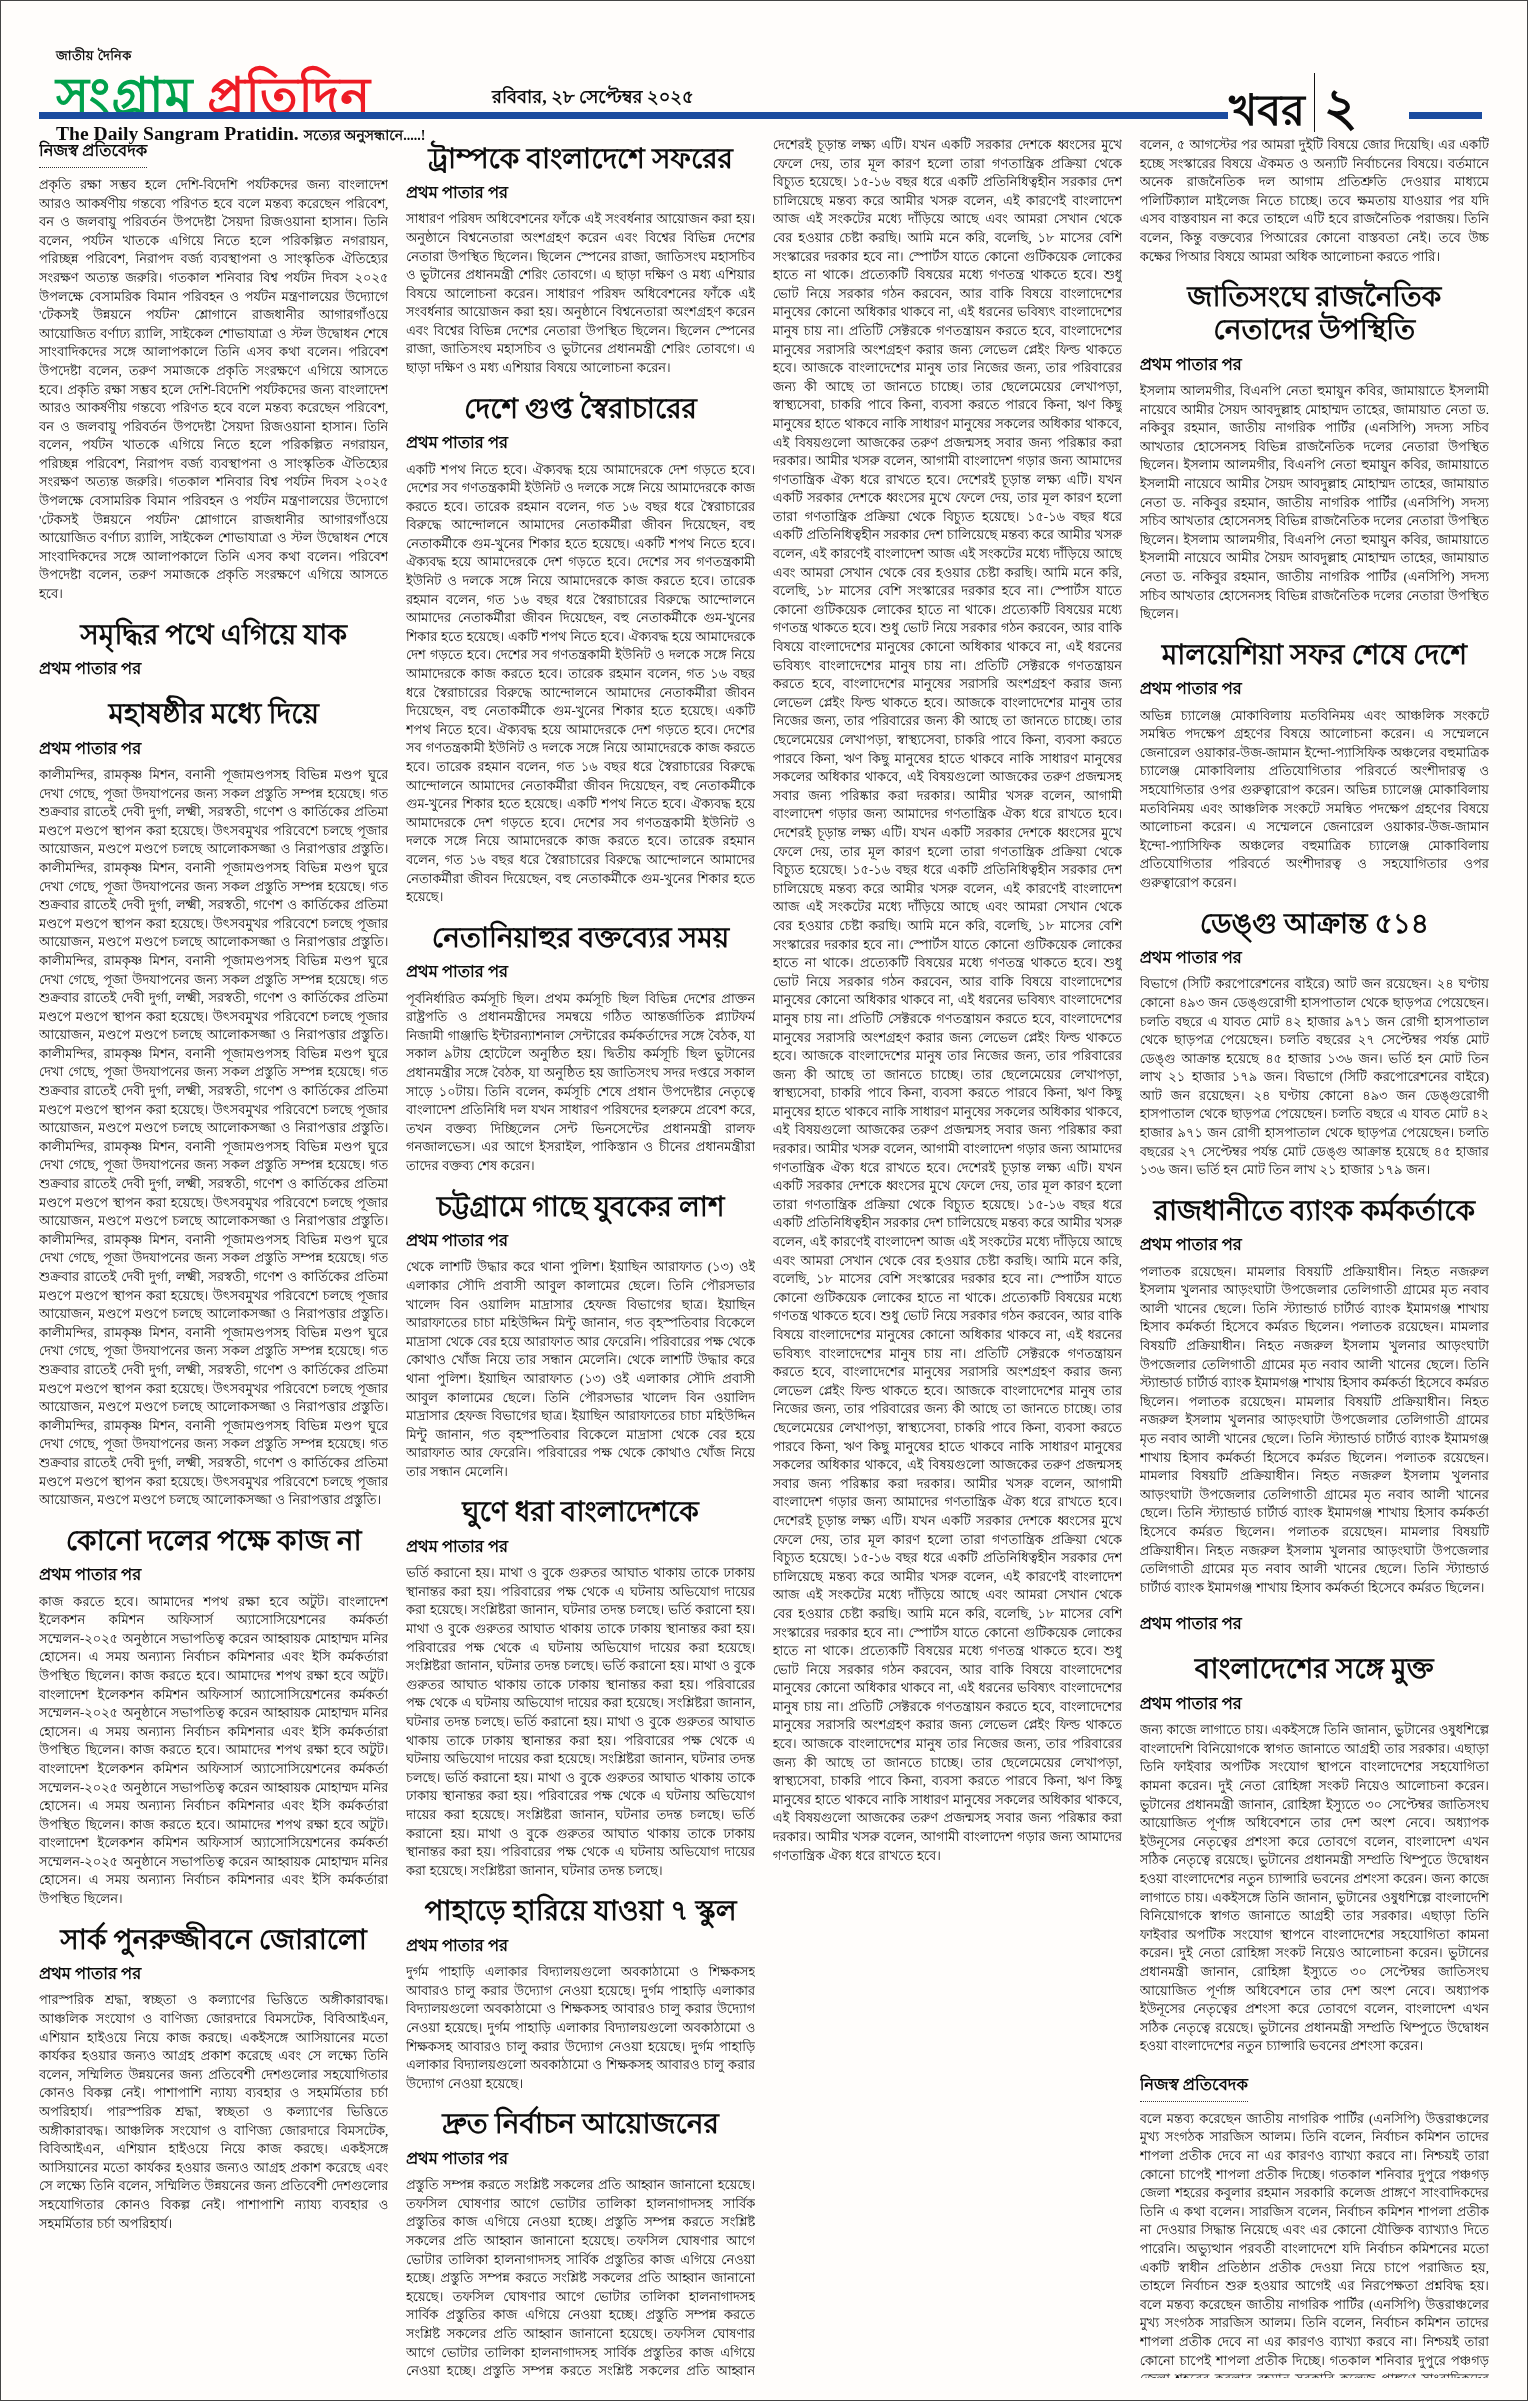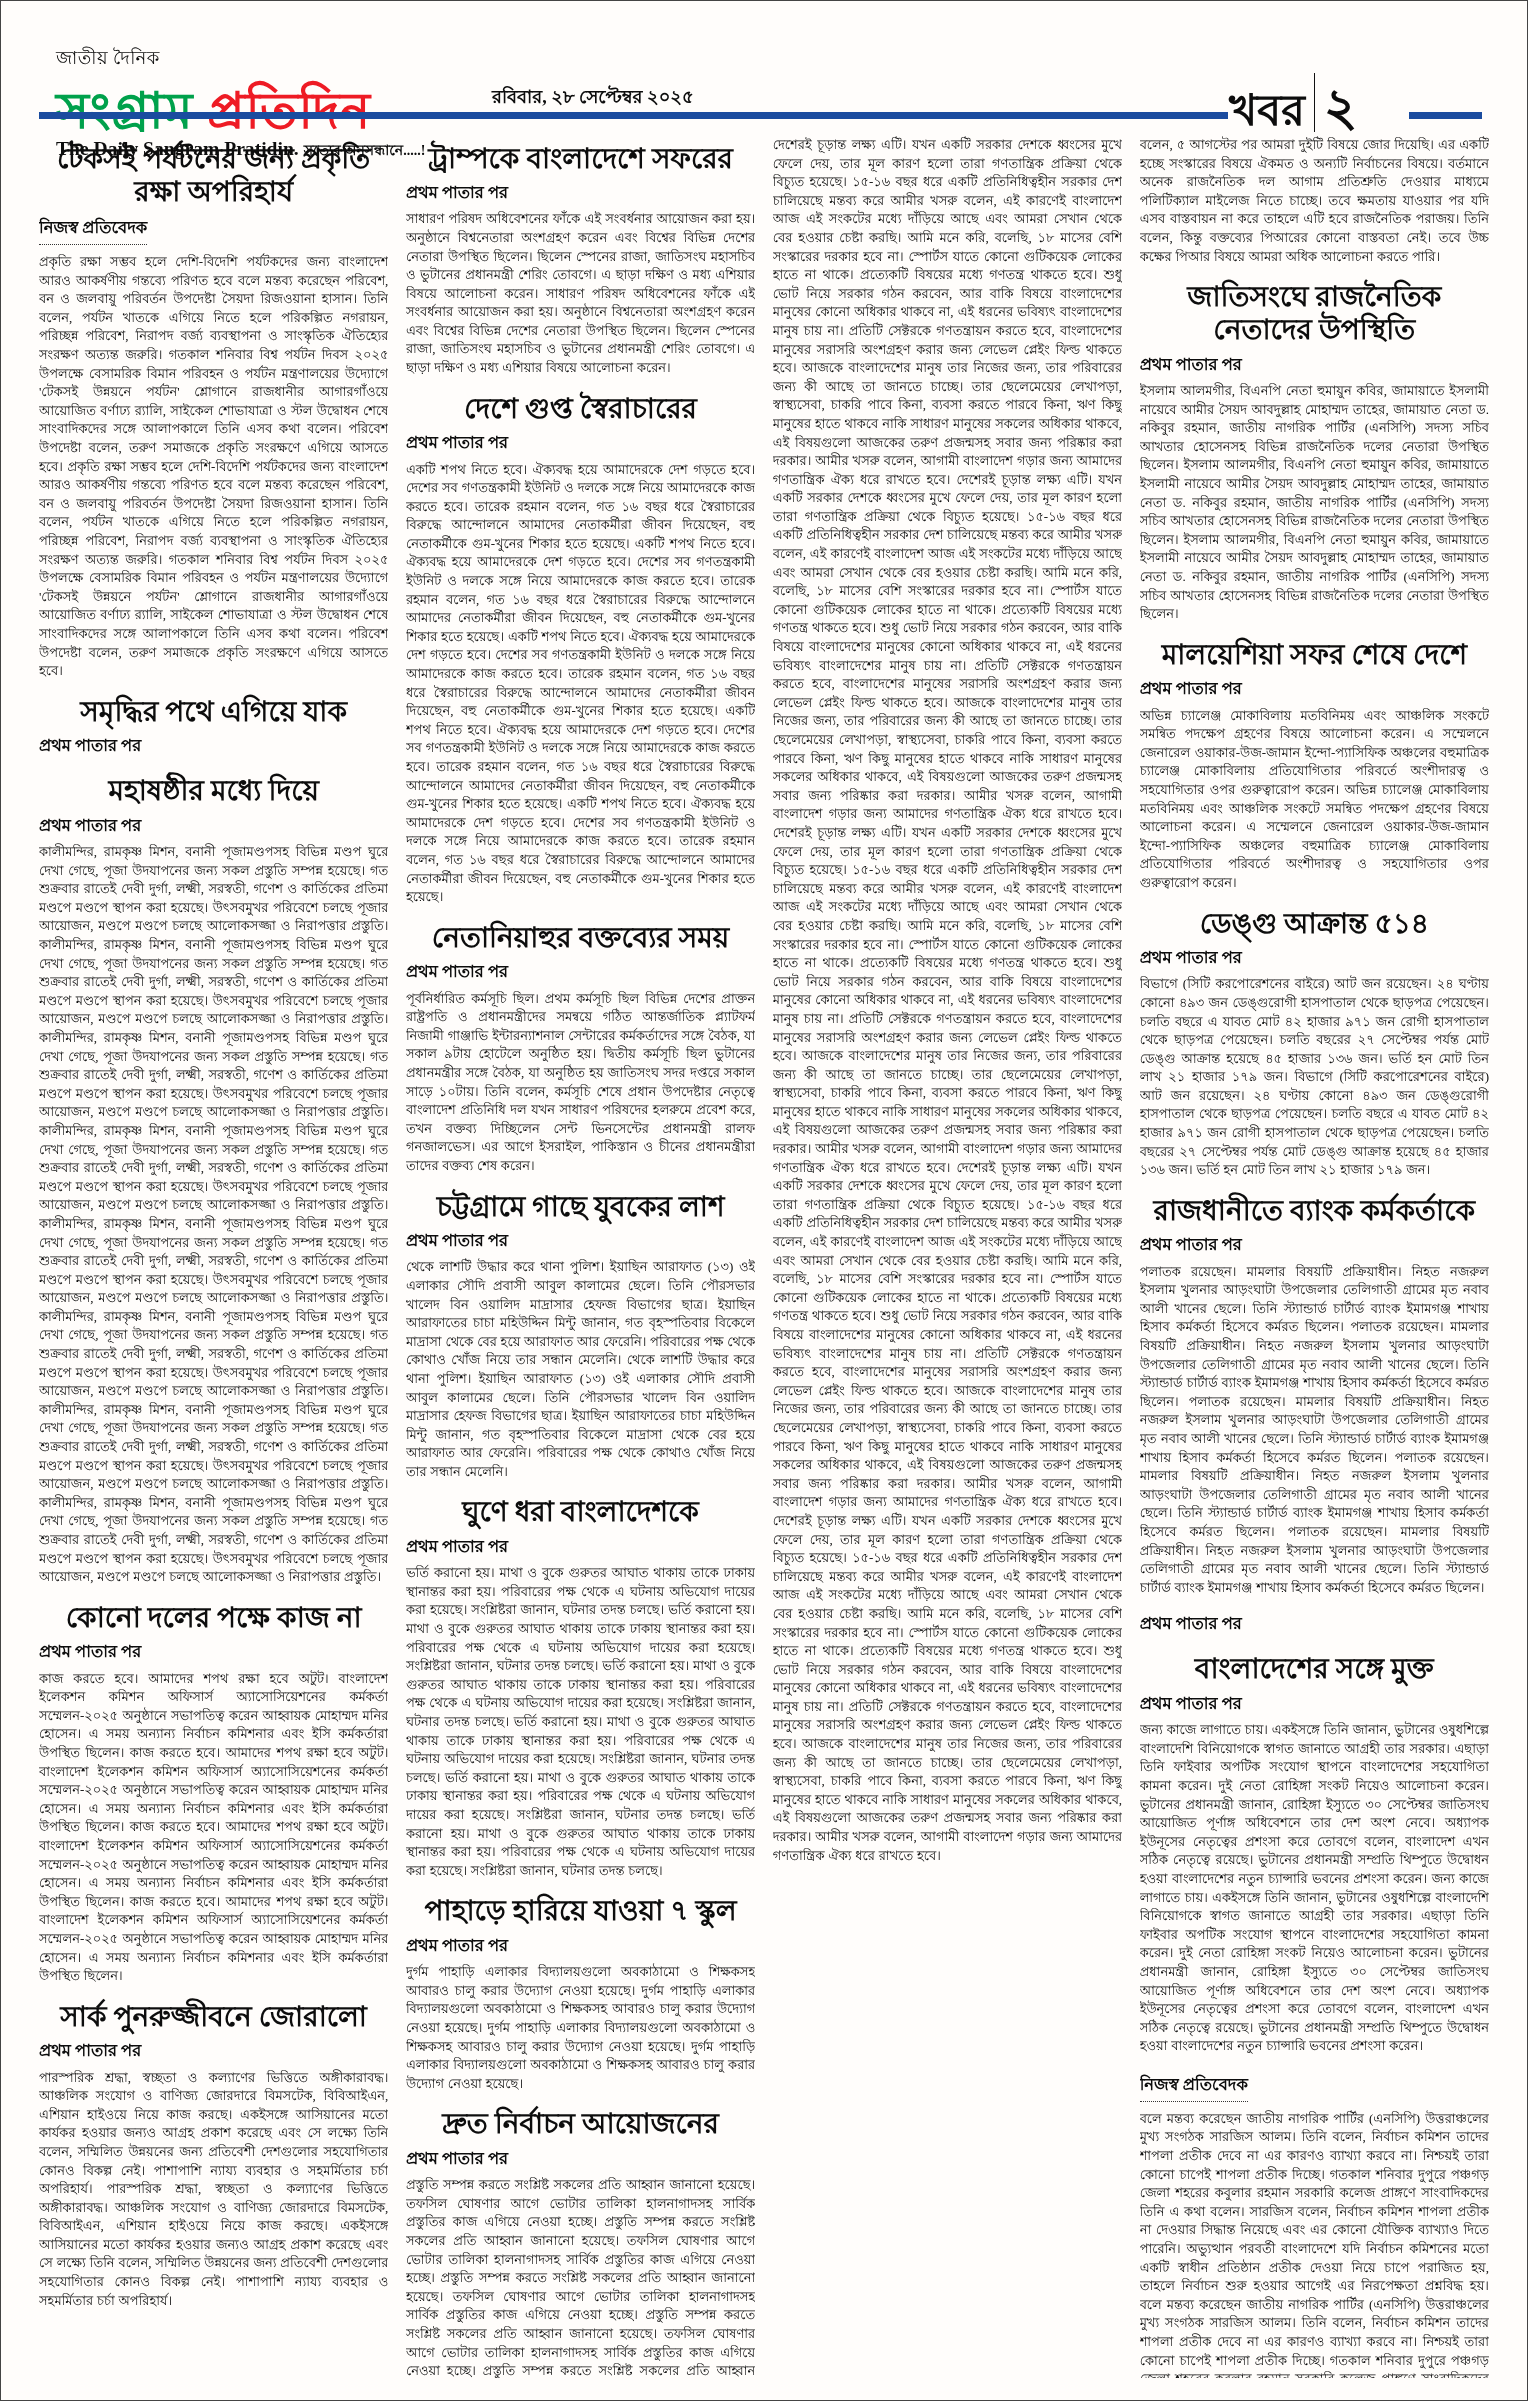--- a/index.html
+++ b/index.html
@@ -10,21 +10,21 @@
     background:#fffdfb;
     border:1.1px solid #444;
     box-sizing:border-box;
     font-family:"Liberation Serif","DejaVu Serif",serif;
     color:#0d0d0d;
     overflow:hidden;
   }
   
   .header{position:relative;height:134px;}
   .logo-block{position:absolute;left:55px;top:48px;line-height:1;}
-  .logo-tagline{font-weight:normal;font-size:18px;margin-bottom:19px;letter-spacing:0.5px;}
+  .logo-tagline{font-weight:bold;font-size:13px;margin-bottom:9px;letter-spacing:0.5px;}
   .logo-title{font-size:50px;font-weight:bold;letter-spacing:1.1px;}
   .logo-title .t-green{color:var(--green);}
   .logo-title .t-red{color:var(--red);}
   .logo-sub{margin-top:3.3px;font-size:19.6px;font-weight:bold;}
   .logo-sub .sub-bn{font-size:14px;font-weight:bold;}
   .masthead-date{position:absolute;left:491px;top:82px;font-size:18px;font-weight:bold;}
   .section-block{position:absolute;left:1228px;top:70px;height:61px;display:flex;align-items:flex-end;}
   .section-name{font-size:43px;font-weight:bold;line-height:1;}
   .section-divider{width:1.6px;height:59px;background:#111;margin:0 8.7px;}
   .page-number{font-size:52px;font-weight:bold;line-height:.9;}
@@ -76,21 +76,20 @@
       <span class="section-divider"></span>
       <span class="page-number">২</span>
     </div>
     <div class="blue-bar"></div>
     <div class="blue-bar-stub"></div>
   </div>
 
   <div class="columns">
     <div class="col">
         <div class="article">
-          <div class="headline">টেকসই পর্যটনের জন্য প্রকৃতি রক্ষা অপরিহার্য</div>
           <div><span class="reporter">নিজস্ব প্রতিবেদক</span></div>
           <div class="body-text">প্রকৃতি রক্ষা সম্ভব হলে দেশি-বিদেশি পর্যটকদের জন্য বাংলাদেশ আরও আকর্ষণীয় গন্তব্যে পরিণত হবে বলে মন্তব্য করেছেন পরিবেশ, বন ও জলবায়ু পরিবর্তন উপদেষ্টা সৈয়দা রিজওয়ানা হাসান। তিনি বলেন, পর্যটন খাতকে এগিয়ে নিতে হলে পরিকল্পিত নগরায়ন, পরিচ্ছন্ন পরিবেশ, নিরাপদ বর্জ্য ব্যবস্থাপনা ও সাংস্কৃতিক ঐতিহ্যের সংরক্ষণ অত্যন্ত জরুরি। গতকাল শনিবার বিশ্ব পর্যটন দিবস ২০২৫ উপলক্ষে বেসামরিক বিমান পরিবহন ও পর্যটন মন্ত্রণালয়ের উদ্যোগে 'টেকসই উন্নয়নে পর্যটন' শ্লোগানে রাজধানীর আগারগাঁওয়ে আয়োজিত বর্ণাঢ্য র‌্যালি, সাইকেল শোভাযাত্রা ও স্টল উদ্বোধন শেষে সাংবাদিকদের সঙ্গে আলাপকালে তিনি এসব কথা বলেন। পরিবেশ উপদেষ্টা বলেন, তরুণ সমাজকে প্রকৃতি সংরক্ষণে এগিয়ে আসতে হবে। প্রকৃতি রক্ষা সম্ভব হলে দেশি-বিদেশি পর্যটকদের জন্য বাংলাদেশ আরও আকর্ষণীয় গন্তব্যে পরিণত হবে বলে মন্তব্য করেছেন পরিবেশ, বন ও জলবায়ু পরিবর্তন উপদেষ্টা সৈয়দা রিজওয়ানা হাসান। তিনি বলেন, পর্যটন খাতকে এগিয়ে নিতে হলে পরিকল্পিত নগরায়ন, পরিচ্ছন্ন পরিবেশ, নিরাপদ বর্জ্য ব্যবস্থাপনা ও সাংস্কৃতিক ঐতিহ্যের সংরক্ষণ অত্যন্ত জরুরি। গতকাল শনিবার বিশ্ব পর্যটন দিবস ২০২৫ উপলক্ষে বেসামরিক বিমান পরিবহন ও পর্যটন মন্ত্রণালয়ের উদ্যোগে 'টেকসই উন্নয়নে পর্যটন' শ্লোগানে রাজধানীর আগারগাঁওয়ে আয়োজিত বর্ণাঢ্য র‌্যালি, সাইকেল শোভাযাত্রা ও স্টল উদ্বোধন শেষে সাংবাদিকদের সঙ্গে আলাপকালে তিনি এসব কথা বলেন। পরিবেশ উপদেষ্টা বলেন, তরুণ সমাজকে প্রকৃতি সংরক্ষণে এগিয়ে আসতে হবে।</div>
         </div>
         <div class="article">
           <div class="headline">সমৃদ্ধির পথে এগিয়ে যাক</div>
           <div class="continued">প্রথম পাতার পর</div>
         </div>
         <div class="article">
           <div class="headline">মহাষষ্ঠীর মধ্যে দিয়ে</div>
           <div class="continued">প্রথম পাতার পর</div>

